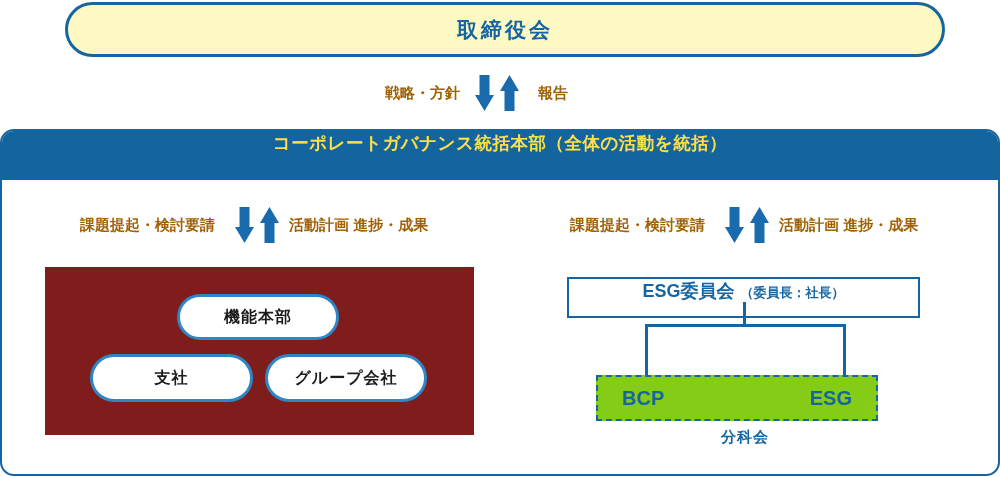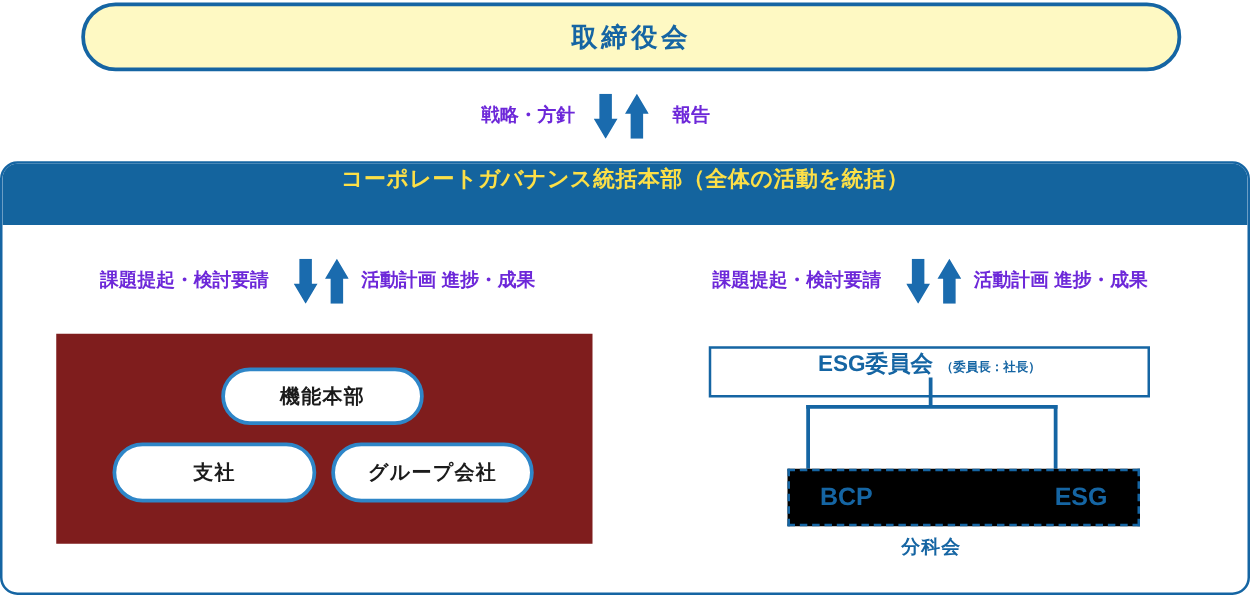--- a/index.html
+++ b/index.html
@@ -9,21 +9,21 @@
   
   .board-pill {
     position:absolute; left:65px; top:2px; width:880px; height:55px;
     border:3px solid #1565a3; border-radius:30px; box-sizing:border-box;
     background:#fef9c3; display:flex; align-items:center; justify-content:center;
     font-size:21px; font-weight:bold; color:#1565a3; letter-spacing:3px;
   }
 
   
   .flow-label {
-    position:absolute; font-size:15px; font-weight:bold; color:#6d28d9;
+    position:absolute; font-size:15px; font-weight:bold; color:#a16207;
     line-height:36px; white-space:nowrap;
   }
   .arrow-pair { position:absolute; width:44px; height:36px; display:block; }
   .arrow-pair svg { display:block; }
 
   .top-flow-down  { top:75px; right:540px; }
   .top-flow-pair  { left:475px; top:75px; }
   .top-flow-up    { top:75px; left:538px; }
 
   
@@ -57,33 +57,33 @@
   .unit-pill.branch { left:45px;  top:87px; width:163px; height:48px; }
   .unit-pill.group  { left:220px; top:87px; width:162px; height:48px; }
 
   
   .esg-box {
     position:absolute; left:565px; top:130px; width:353px; height:41px;
     border:2px solid #1565a3; box-sizing:border-box; background:#fff;
     display:flex; align-items:baseline; justify-content:center; gap:6px;margin-top:16px;
   }
   .esg-title { font-size:18px; font-weight:bold; color:#1565a3; }
-  .esg-sub   { font-size:10px; font-weight:bold; color:#1565a3; }
+  .esg-sub   { font-size:13px; font-weight:bold; color:#1565a3; }
 
   
   .conn { position:absolute; background:#1565a3; }
   .conn-stem   { left:741px; top:171px; width:3px; height:23px; }
   .conn-hbar   { left:643px; top:193px; width:201px; height:3px; }
   .conn-vleft  { left:643px; top:193px; width:3px; height:51px; }
   .conn-vright { left:841px; top:193px; width:3px; height:51px; }
 
   
   .dashed-box {
-    position:absolute; left:628px; top:244px; width:282px; height:46px;
-    border:2px dashed #1565a3; box-sizing:border-box; background:#000000;
+    position:absolute; left:594px; top:244px; width:282px; height:46px;
+    border:2px dashed #1565a3; box-sizing:border-box; background:#84cc16;
     display:flex; align-items:center; justify-content:space-between; padding:0 24px;
   }
   .sub-item { font-size:20px; font-weight:bold; color:#1565a3; }
   .sub-caption {
     position:absolute; left:602px; top:297px; width:282px; text-align:center;
     font-size:15px; font-weight:bold; color:#1565a3; letter-spacing:1px;
   }
 </style>
 </head>
 <body>

